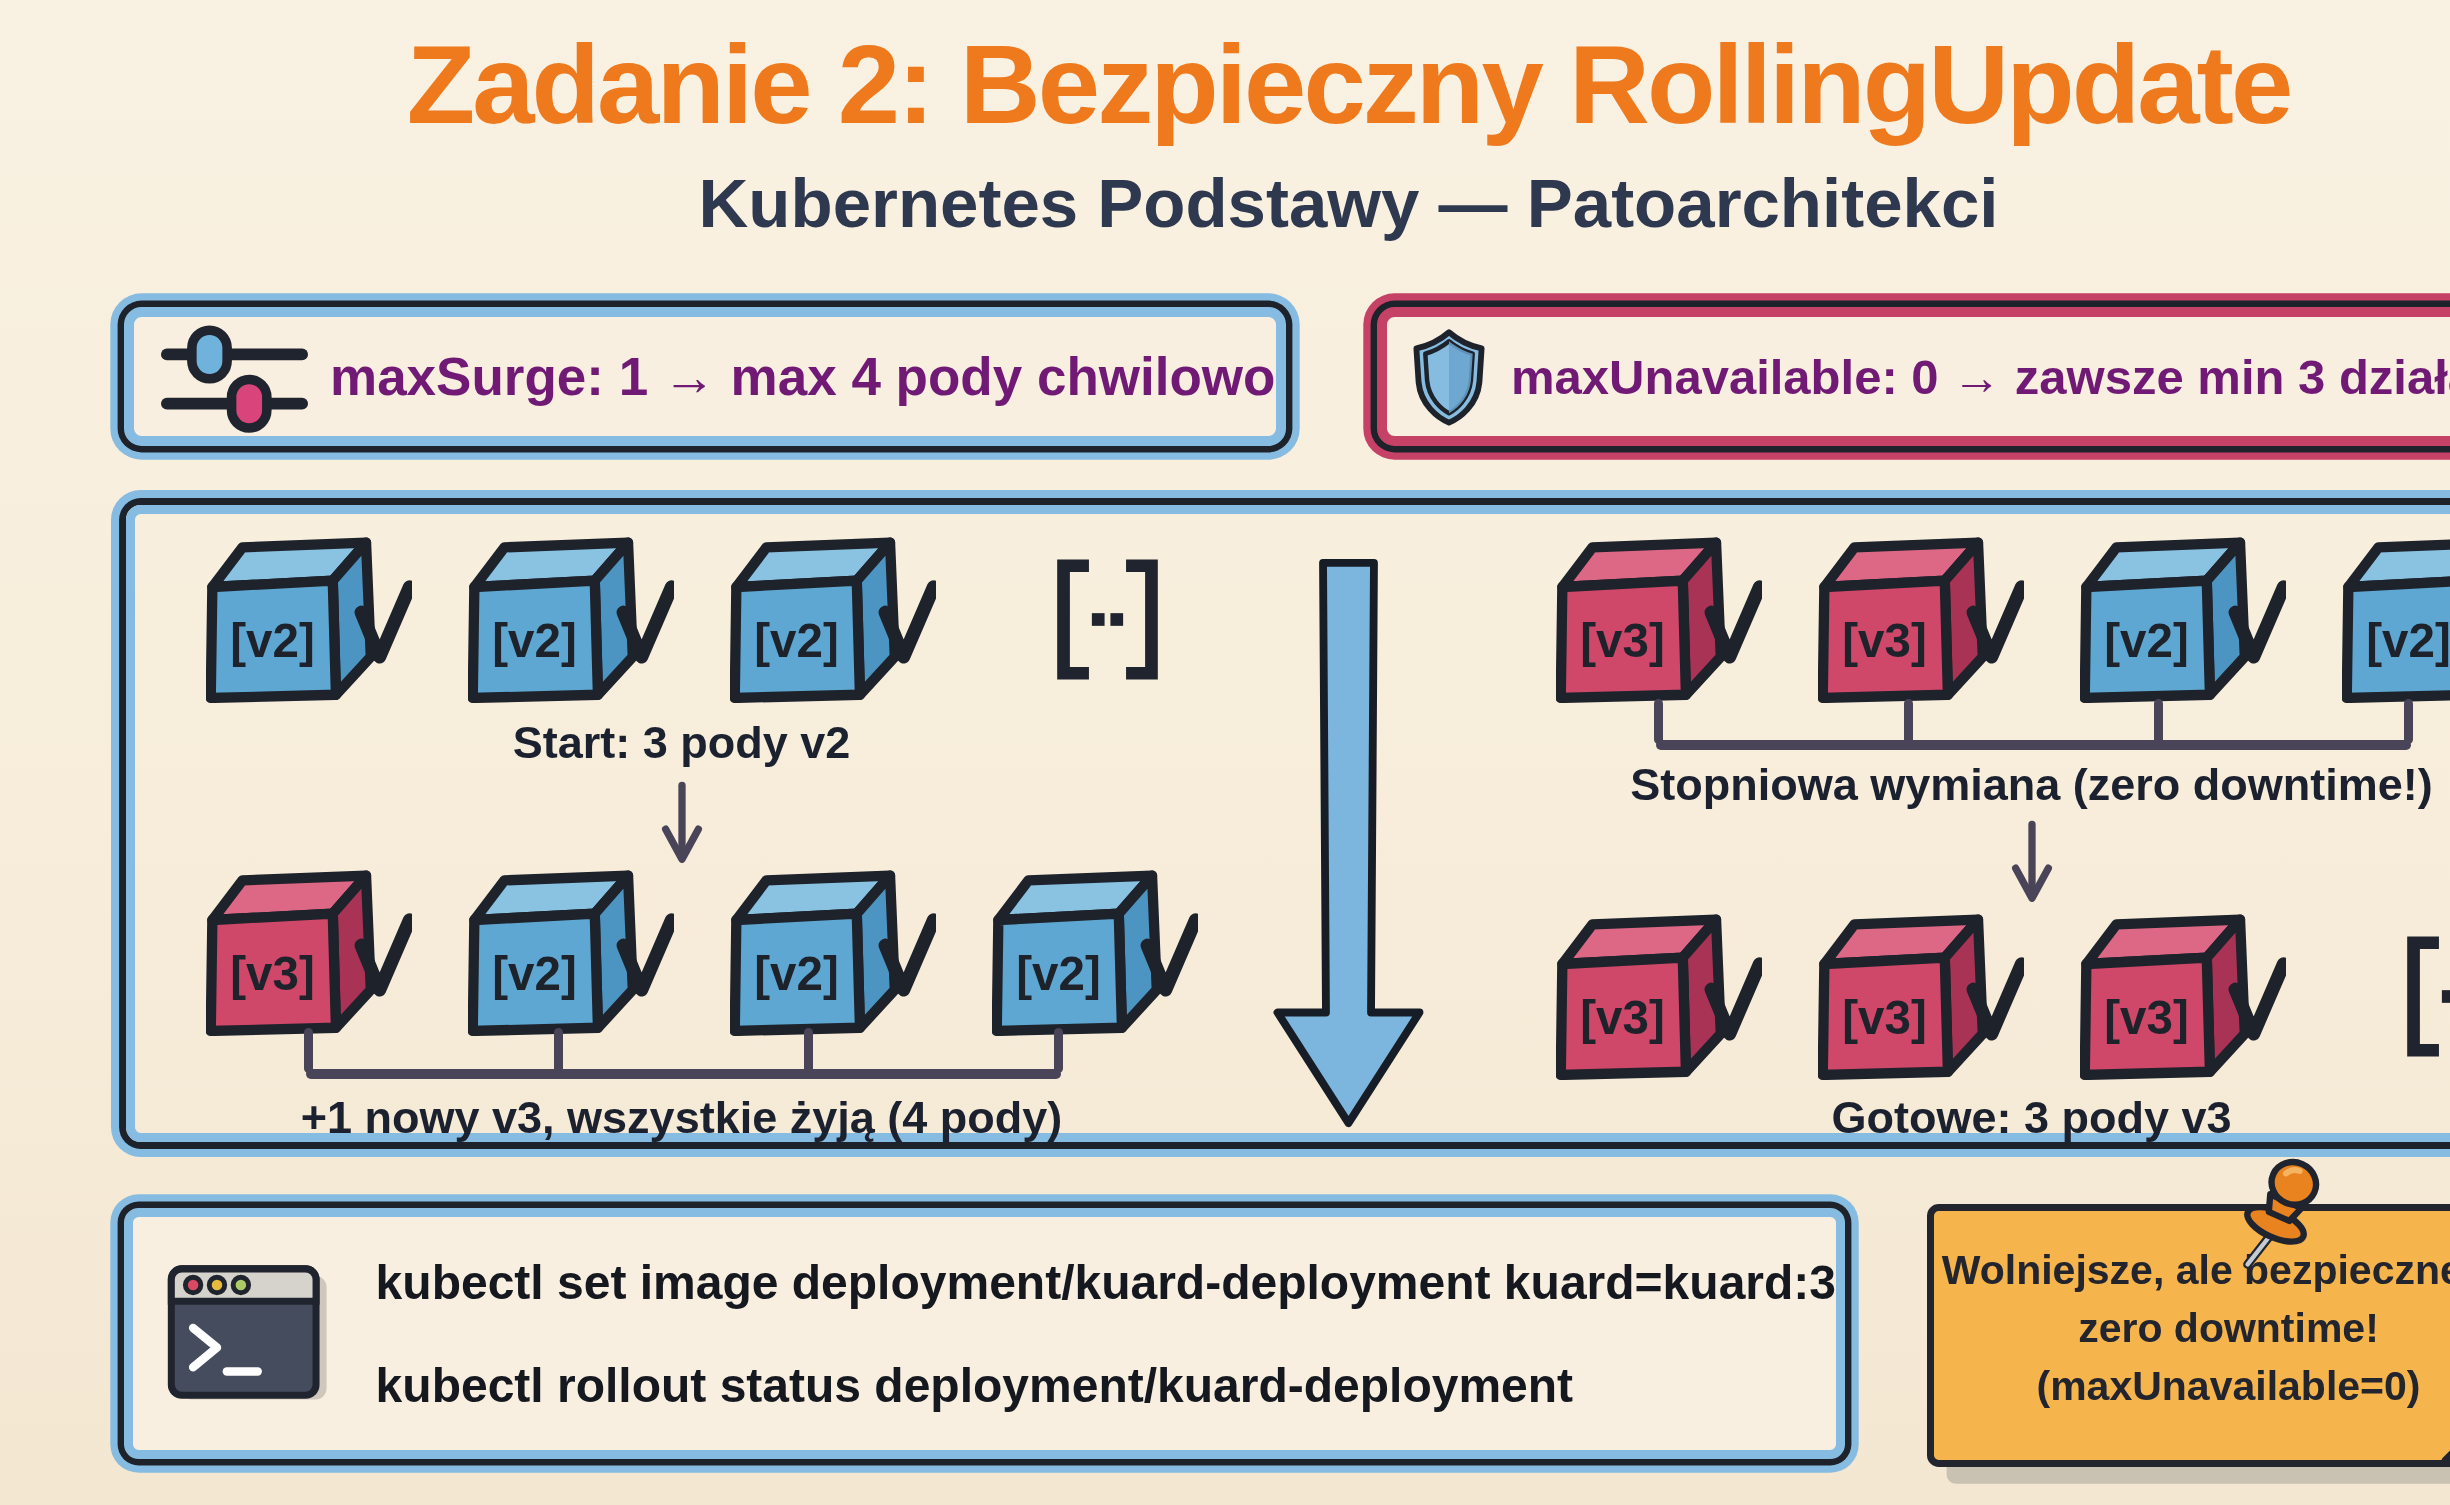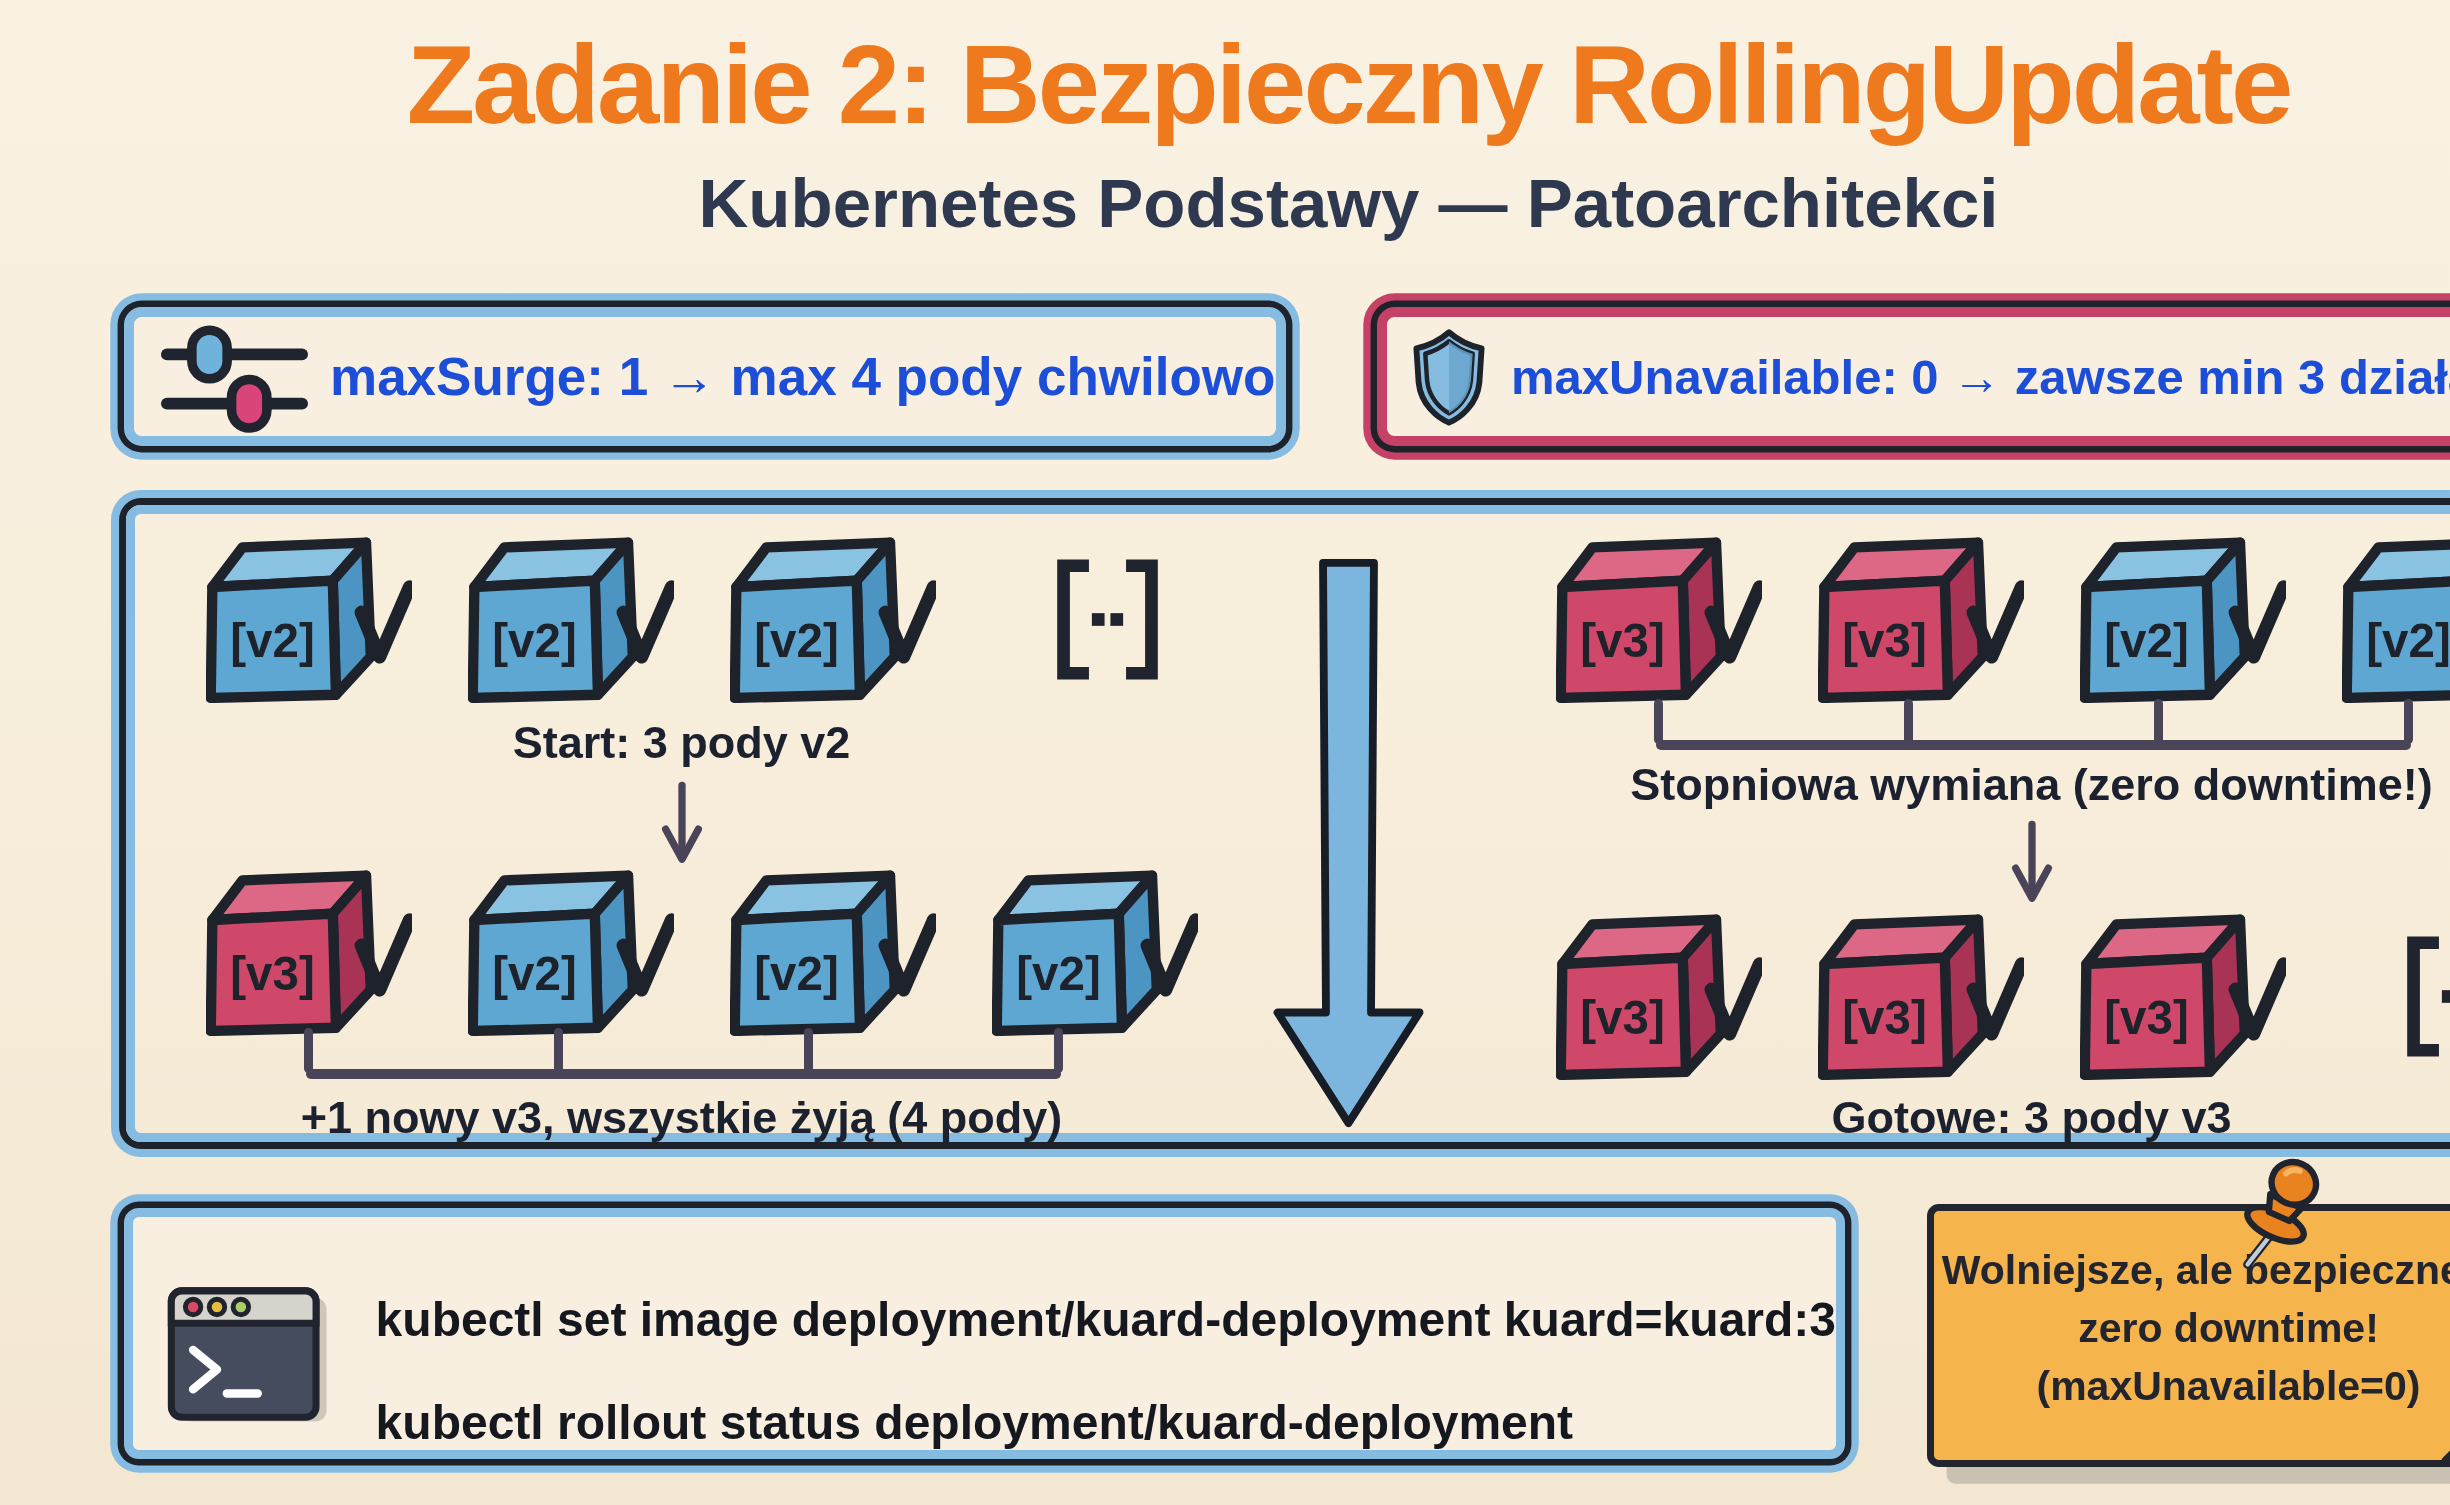--- a/index.html
+++ b/index.html
@@ -13,21 +13,21 @@
   .subtitle{position:absolute;top:164px;left:0;width:100%;text-align:center;
          font-size:69px;font-weight:bold;color:#2e3950;}
 
   
   .badge{position:absolute;display:flex;align-items:center;box-sizing:border-box;
          background:#f8efe0;border-radius:17.6px;}
   .badge.blue{left:124px;top:307px;width:1162px;height:139px;border:10.8px solid #86bce1;
          box-shadow:0 0 0 6.4px #1d222b,0 0 0 13.7px #86bce1;padding-left:27px;gap:22px;}
   .badge.red{left:1377px;top:307px;width:1204px;height:139px;border:10.8px solid #c64166;
          box-shadow:0 0 0 6.4px #1d222b,0 0 0 13.7px #c64166;padding-left:23.5px;gap:24.5px;}
-  .badge-text{font-size:53px;font-weight:bold;color:#1d4ed8;white-space:nowrap;}
+  .badge-text{font-size:53px;font-weight:bold;color:#701a75;white-space:nowrap;}
   .badge.red .badge-text{font-size:49px;}
 
   
   .mainbox{position:absolute;left:126px;top:505px;width:2448px;height:637px;
          border:9.8px solid #86bce1;border-radius:14.7px;box-sizing:border-box;
          box-shadow:0 0 0 6.9px #1d222b,0 0 0 15px #86bce1;}
   .q{position:absolute;top:0;height:100%;width:975px;}
   .q.left{left:59px;} .q.right{left:1409px;}
   .pod-row{position:absolute;left:12.3px;display:flex;align-items:flex-start;gap:44px;}
   .pods{display:flex;gap:56px;}
@@ -43,21 +43,21 @@
   .bus i{display:block;position:absolute;background:#4a4458;border-radius:4.9px;}
   .bus .stub{top:0;width:8.8px;height:45px;}
   .bus .s1{left:98px;} .bus .s2{left:348px;} .bus .s3{left:598px;} .bus .s4{left:848px;}
   .bus .bar{top:41px;left:100px;width:755px;height:9.8px;}
   .big-arrow{position:absolute;left:1135px;top:43px;}
 
   
   .terminal{position:absolute;left:124px;top:1208px;width:1721px;height:251px;
          border:9.8px solid #86bce1;border-radius:14.7px;box-sizing:border-box;
          box-shadow:0 0 0 6.4px #1d222b,0 0 0 13.7px #86bce1;background:#f8efe0;
-         display:flex;align-items:flex-end;gap:42px;padding-left:32px;}
+         display:flex;align-items:center;gap:42px;padding-left:32px;}
   .cmds{display:flex;flex-direction:column;gap:48px;}
   .cmd{font-size:48px;font-weight:bold;color:#15181f;white-space:nowrap;}
 
   
   .note{position:absolute;left:1927px;top:1204px;width:603px;height:263px;
         background:#f6b44d;border:7.8px solid #23252e;border-radius:11.8px;box-sizing:border-box;
         box-shadow:16.7px 19.6px 0 -2.9px #c9c2b2;}
   .note-text{margin-top:30px;text-align:center;font-size:41px;font-weight:bold;
         color:#23252e;line-height:1.42;}
   .pin{position:absolute;left:294px;top:-59px;}

